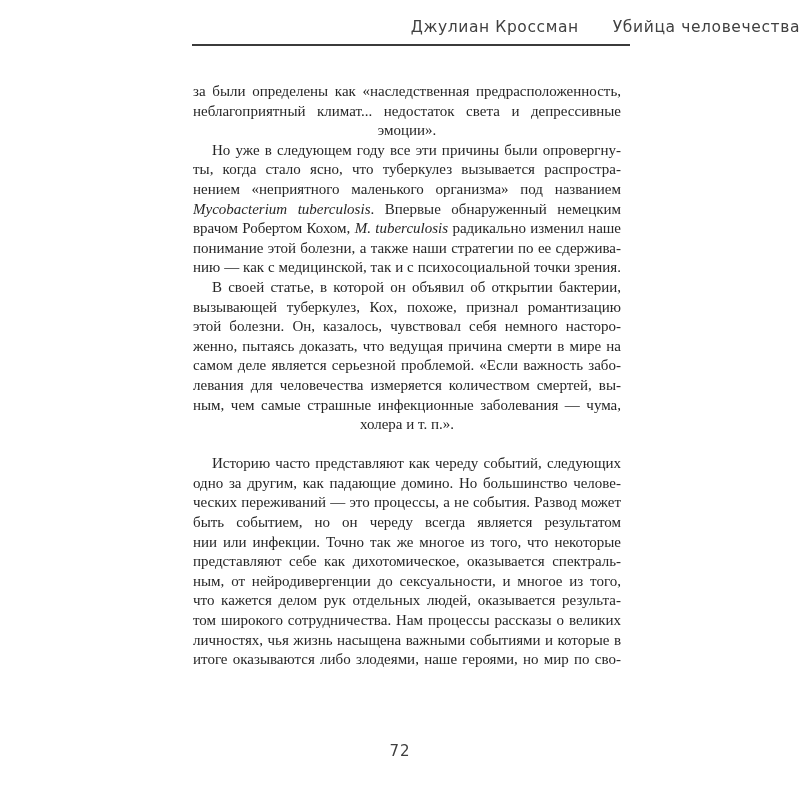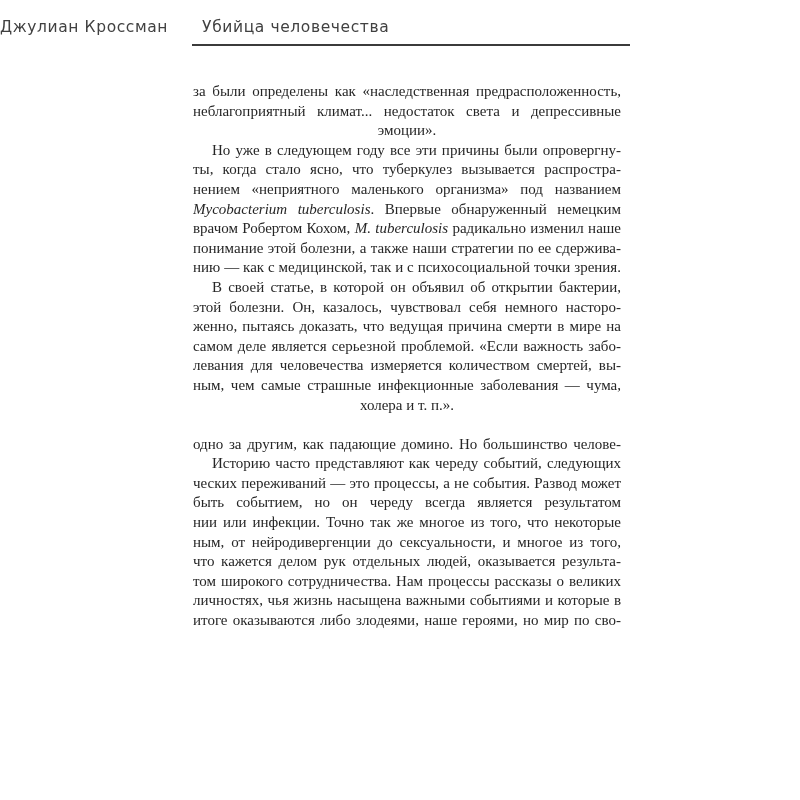--- a/index.html
+++ b/index.html
@@ -15,21 +15,21 @@
     inset: 0;
     background: #ffffff;
   }
   
   .running-head {
     position: absolute;
     top: 18px;
     left: 0;
     width: 800px;
     display: flex;
-    justify-content: flex-start;
+    justify-content: flex-end;
     gap: 34px;
     font-family: "DejaVu Sans", "Liberation Sans", sans-serif;
     font-size: 15.5px;
     letter-spacing: 0.6px;
     color: #414141;
     font-weight: 400;
   }
   .head-rule {
     position: absolute;
     top: 44px;
@@ -101,35 +101,38 @@
         <div class="tline j indent">Но уже в следующем году все эти причины были опровергну-</div>
         <div class="tline j">ты, когда стало ясно, что туберкулез вызывается распростра-</div>
         <div class="tline j">нением «неприятного маленького организма» под названием</div>
         <div class="tline j"><i>Mycobacterium tuberculosis</i>. Впервые обнаруженный немецким</div>
         <div class="tline j">врачом Робертом Кохом, <i>M. tuberculosis</i> радикально изменил наше</div>
         <div class="tline j">понимание этой болезни, а также наши стратегии по ее сдержива-</div>
         <div class="tline j">нию — как с медицинской, так и с психосоциальной точки зрения.</div>
       </div>
       <div class="para">
         <div class="tline j indent">В своей статье, в которой он объявил об открытии бактерии,</div>
+        <div class="tline j">вызывающей туберкулез, Кох, похоже, признал романтизацию</div>
         <div class="tline j">этой болезни. Он, казалось, чувствовал себя немного насторо-</div>
         <div class="tline j">женно, пытаясь доказать, что ведущая причина смерти в мире на</div>
         <div class="tline j">самом деле является серьезной проблемой. «Если важность забо-</div>
         <div class="tline j">левания для человечества измеряется количеством смертей, вы-</div>
         <div class="tline j">ным, чем самые страшные инфекционные заболевания — чума,</div>
         <div class="tline last">холера и т. п.».</div>
       </div>
       <div class="para gap-before">
+        <div class="tline j indent">Историю часто представляют как череду событий, следующих</div>
         <div class="tline j">одно за другим, как падающие домино. Но большинство челове-</div>
-        <div class="tline j indent">Историю часто представляют как череду событий, следующих</div>
         <div class="tline j">ческих переживаний — это процессы, а не события. Развод может</div>
         <div class="tline j">быть событием, но он череду всегда является результатом длитель-</div>
         <div class="tline j">нии или инфекции. Точно так же многое из того, что некоторые</div>
+        <div class="tline j">представляют себе как дихотомическое, оказывается спектраль-</div>
         <div class="tline j">ным, от нейродивергенции до сексуальности, и многое из того,</div>
         <div class="tline j">что кажется делом рук отдельных людей, оказывается результа-</div>
         <div class="tline j">том широкого сотрудничества. Нам процессы рассказы о великих</div>
         <div class="tline j">личностях, чья жизнь насыщена важными событиями и которые в</div>
         <div class="tline j">итоге оказываются либо злодеями, наше героями, но мир по сво-</div>
       </div>
     </div>
 
+  <div class="folio">72</div>
 
 </div>
 
 </body></html>

